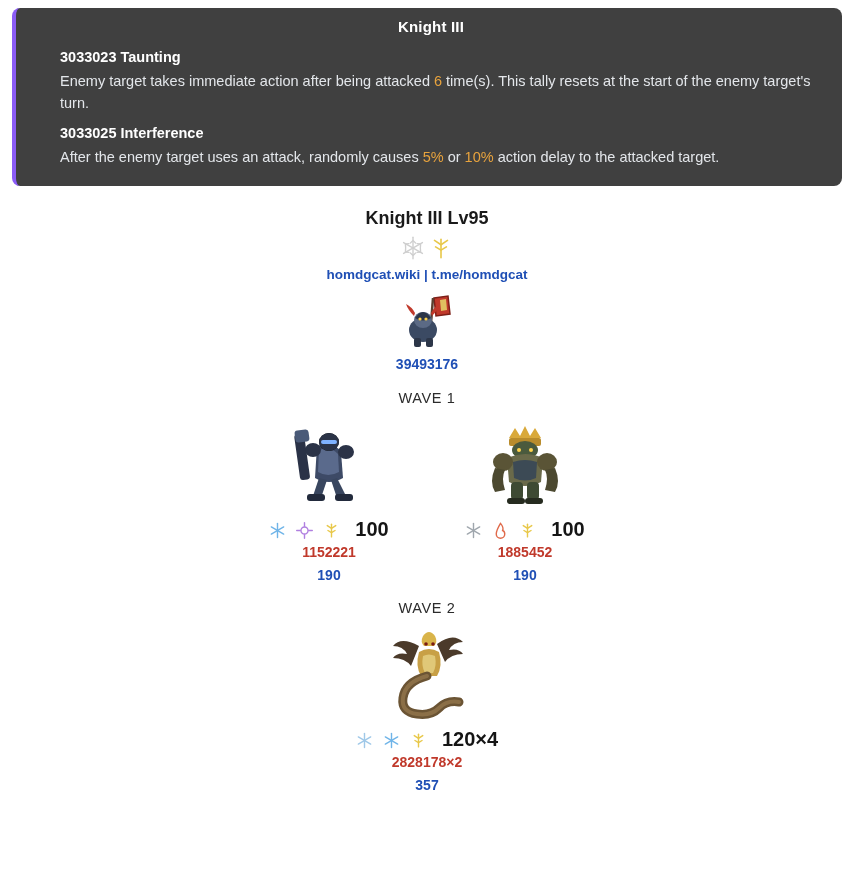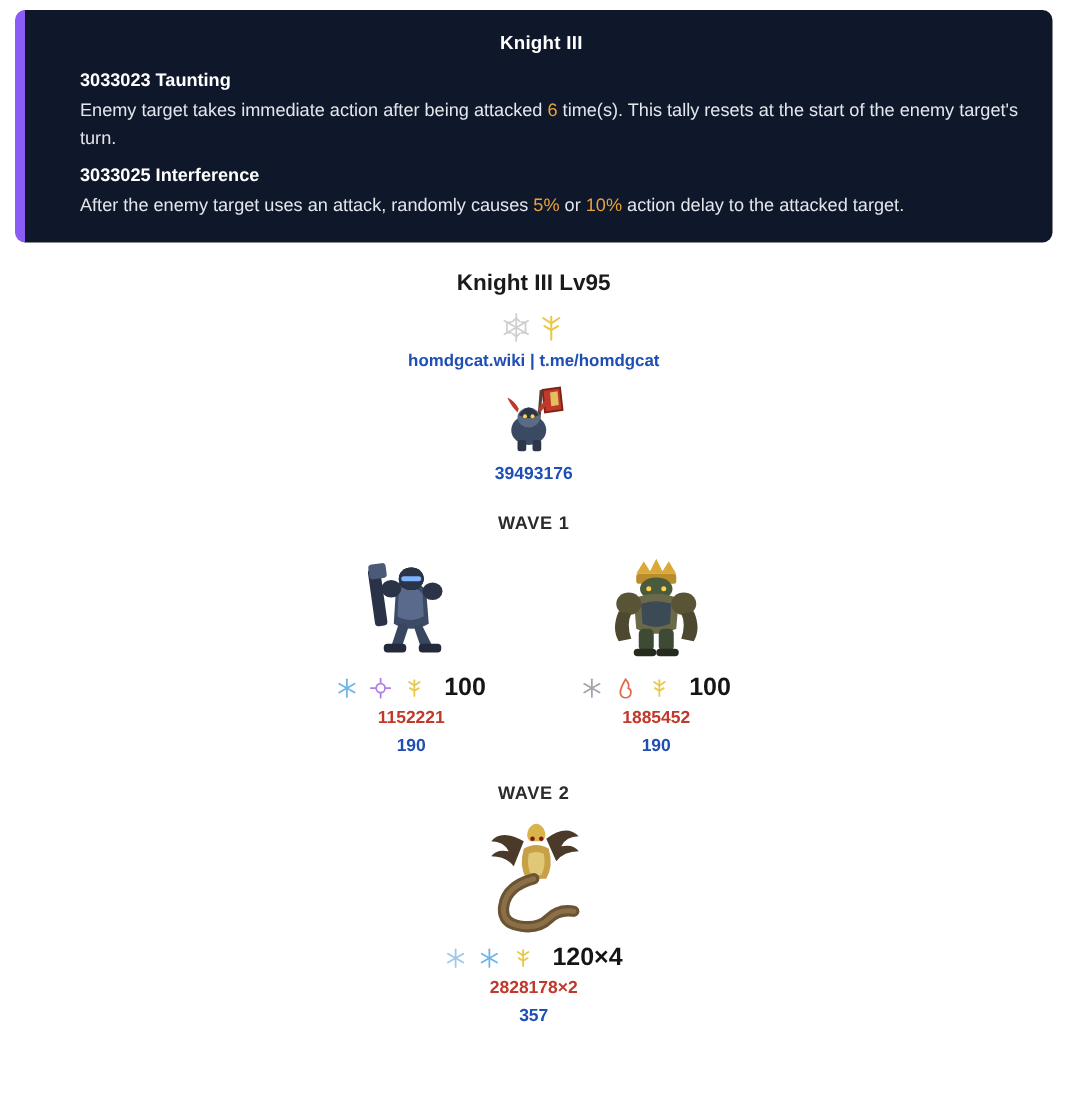--- a/index.html
+++ b/index.html
@@ -8,24 +8,24 @@
     width: 854px; height: 891px;
     background: #ffffff;
     font-family: "Liberation Sans", sans-serif;
     color: #202124;
   }
   #root { width: 854px; height: 891px; position: relative; overflow: hidden; }
 
   
   .panel {
     margin: 8px 12px 0 12px;
-    background: #0f172a;
-    border-left: 8px solid #8b5cf6;
+    background: #404040;
+    border-left: 4px solid #8b5cf6;
     border-radius: 8px;
-    padding: 18px 18px 18px 22px;
+    padding: 10px 18px 18px 22px;
     color: #e8eaed;
     position: relative;
   }
   .panel-title {
     text-align: center;
     font-weight: bold;
     font-size: 15px;
     color: #ffffff;
     margin-bottom: 14px;
     letter-spacing: 0.2px;
@@ -47,21 +47,21 @@
 
   
   .content {
     padding-top: 22px;
     text-align: center;
   }
   .stage-title {
     font-weight: bold;
     font-size: 18px;
     color: #1a1a1a;
-    margin-bottom: 12px;
+    margin-bottom: 6px;
   }
   .emblem-row {
     display: flex;
     justify-content: center;
     align-items: center;
     gap: 2px;
     height: 30px;
     margin-bottom: 2px;
   }
   .credit {
@@ -83,23 +83,22 @@
   .enemy-id {
     font-size: 14px;
     font-weight: bold;
     color: #1f4fb5;
     margin-top: 4px;
   }
 
   .wave-label {
     font-size: 14.5px;
     color: #2b2b2b;
-    margin: 23px 0 10px 0;
+    margin: 17px 0 10px 0;
     letter-spacing: 0.6px;
-    font-weight: bold;
   }
 
   .wave-row {
     display: flex;
     justify-content: center;
     align-items: flex-start;
     gap: 36px;
   }
   .unit { width: 160px; }
   .unit .big-sprite {

